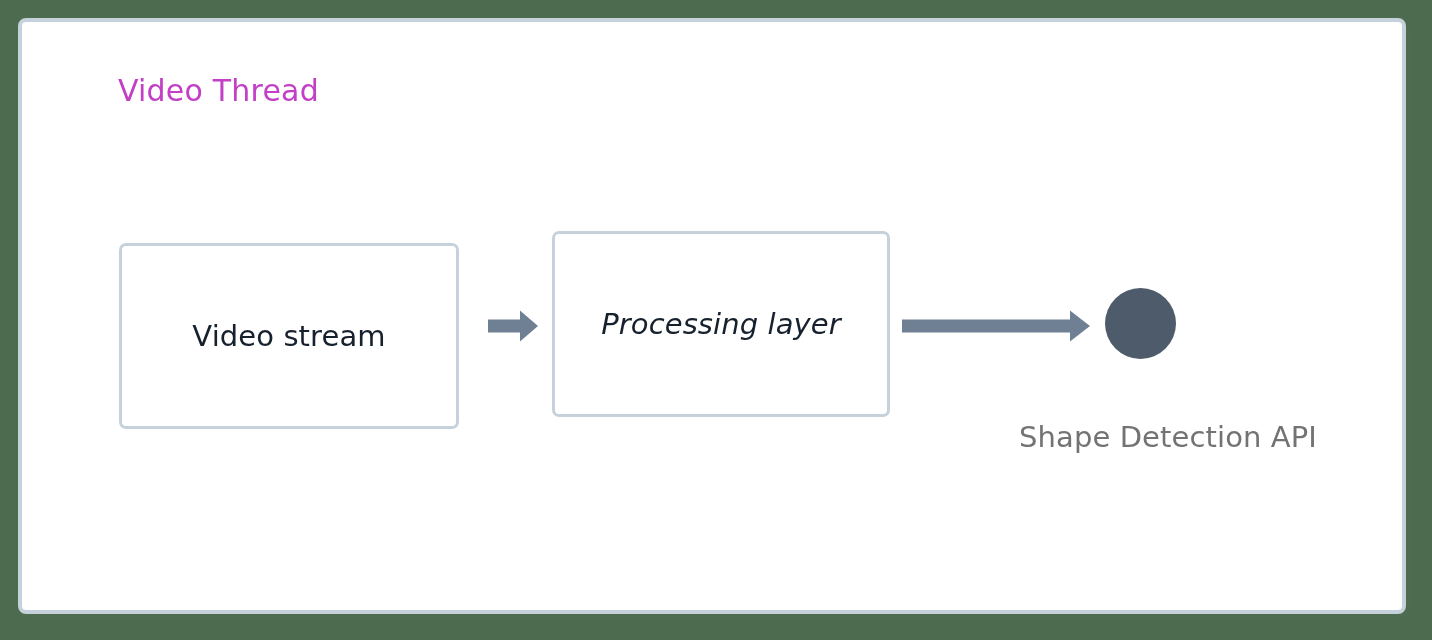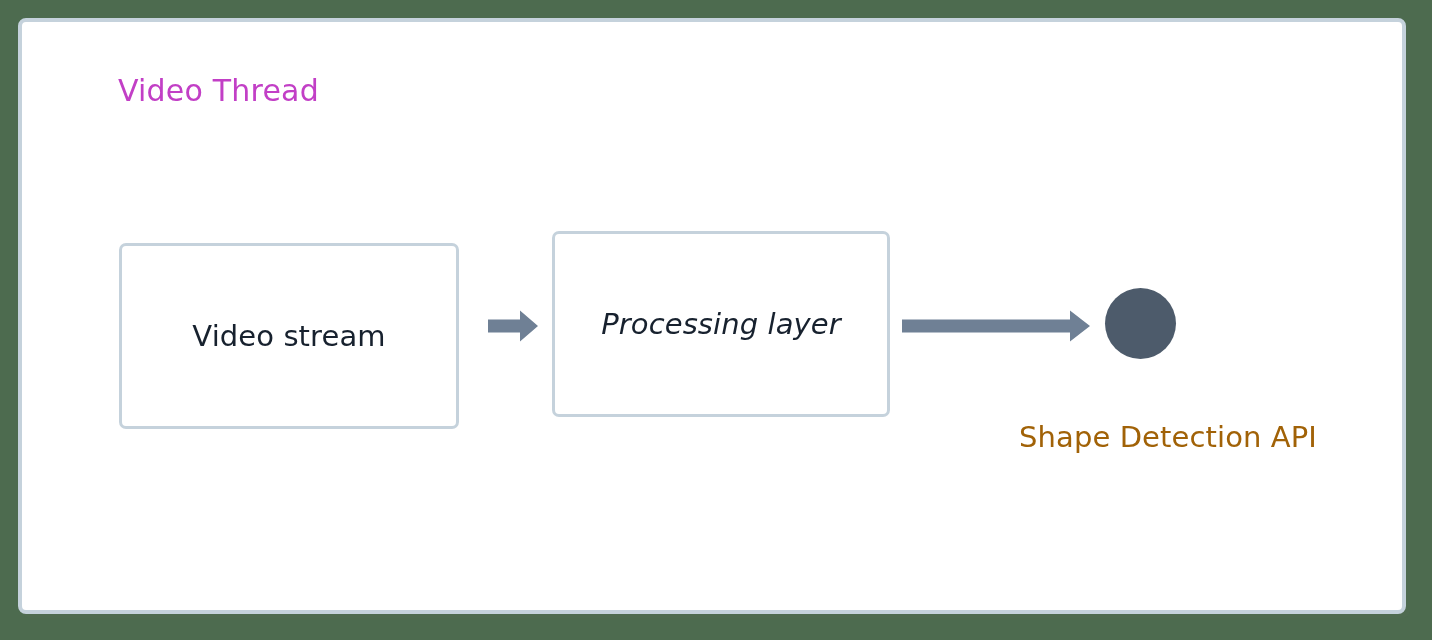--- a/index.html
+++ b/index.html
@@ -101,21 +101,21 @@
     background: #4d5b6b;
   }
 
   .endpoint-label {
     position: absolute;
     left: 986px;
     top: 398px;
     width: 320px;
     text-align: center;
     font-size: 29px;
-    color: #a16207;
+    color: #737373;
     white-space: nowrap;
     letter-spacing: 0.1px;
   }
 </style>
 </head>
 <body>
 
 <div class="diagram-frame">
 
   <div class="cluster-title">Video Thread</div>

